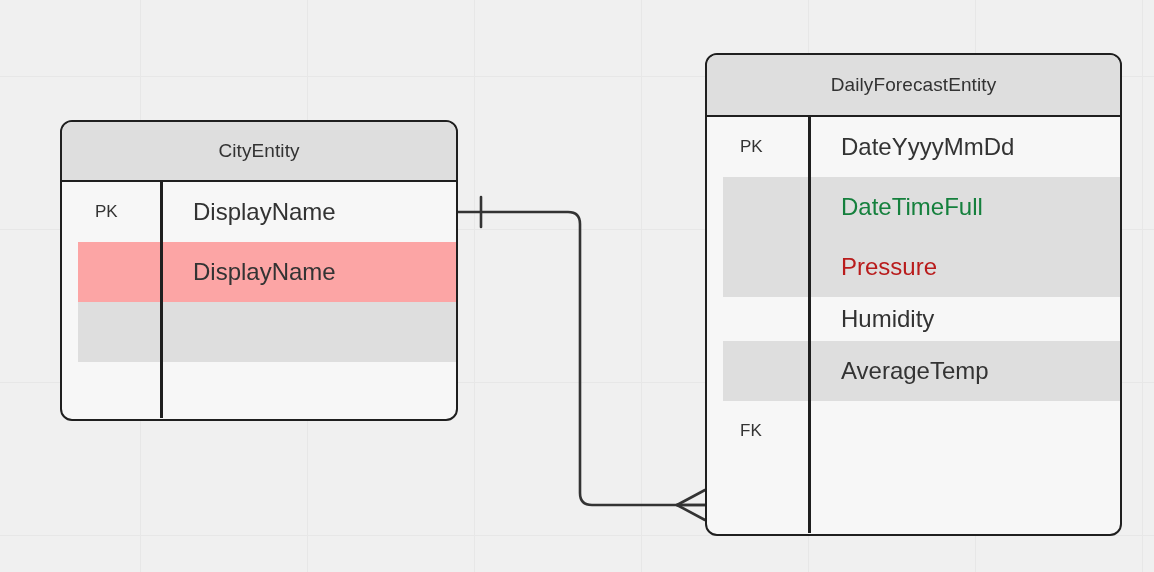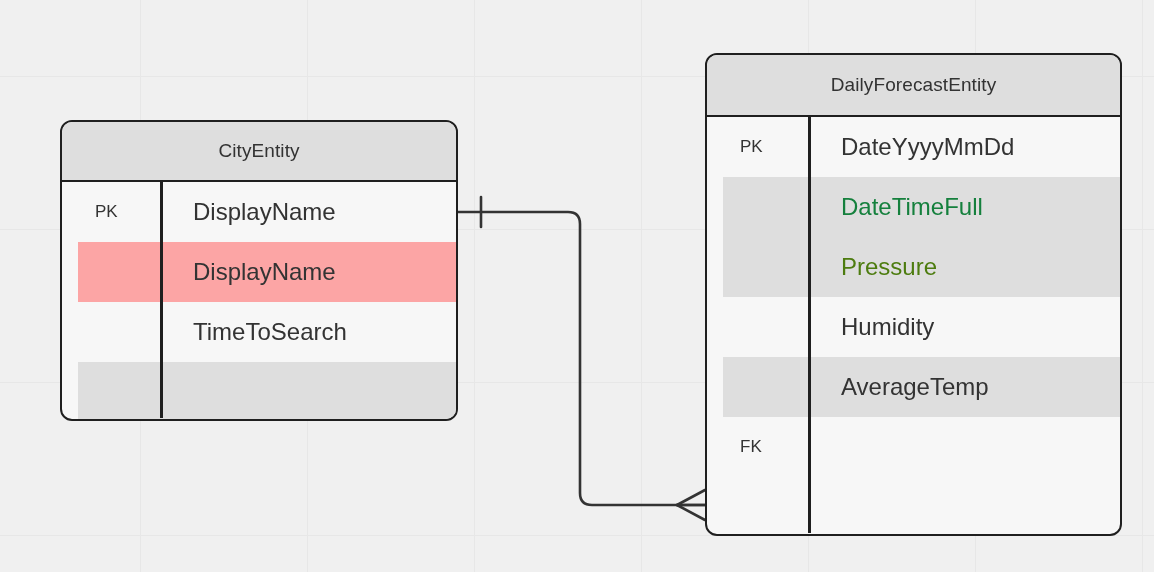--- a/index.html
+++ b/index.html
@@ -109,47 +109,43 @@
         <div class="entity-header" style="height: 60px; background: rgb(222, 222, 222); border-bottom-color: rgb(31, 31, 31); color: rgb(51, 51, 51);">CityEntity</div>
         <div class="entity-body" style="height: 236px;">
           <div class="attr-row odd" style="height: 60px; background: rgb(247, 247, 247);">
             <div class="attr-key" style="width: 98px; color: rgb(51, 51, 51);">PK</div>
             <div class="attr-name" style="color: rgb(51, 51, 51);">DisplayName</div>
           </div>
           <div class="attr-row even" style="height: 60px; background: #fca5a5;">
             <div class="attr-key" style="width: 98px; color: rgb(51, 51, 51);"></div>
             <div class="attr-name" style="color: rgb(51, 51, 51);">DisplayName</div>
           </div>
-          <div class="attr-row odd" style="height: 60px; background: rgb(247, 247, 247);">
-            <div class="attr-key" style="width: 98px; color: rgb(51, 51, 51);"></div>
-            <div class="attr-name" style="color: rgb(51, 51, 51);">TimeToSearch</div>
-          </div>
           <div class="attr-row even" style="height: 60px; background: rgb(222, 222, 222);">
             <div class="attr-key" style="width: 98px; color: rgb(51, 51, 51);"></div>
             <div class="attr-name" style="color: rgb(51, 51, 51);"></div>
           </div>
           <div class="col-divider" style="left: 98px; background: rgb(31, 31, 31);"></div>
         </div>
       </div>
       <div class="entity" style="left: 705px; top: 53px; width: 417px; height: 483px; border-color: rgb(31, 31, 31);">
         <div class="entity-header" style="height: 62px; background: rgb(222, 222, 222); border-bottom-color: rgb(31, 31, 31); color: rgb(51, 51, 51);">DailyForecastEntity</div>
         <div class="entity-body" style="height: 416px;">
           <div class="attr-row odd" style="height: 60px; background: rgb(247, 247, 247);">
             <div class="attr-key" style="width: 101px; color: rgb(51, 51, 51);">PK</div>
             <div class="attr-name" style="color: rgb(51, 51, 51);">DateYyyyMmDd</div>
           </div>
           <div class="attr-row even" style="height: 60px; background: rgb(222, 222, 222);">
             <div class="attr-key" style="width: 101px; color: rgb(51, 51, 51);"></div>
             <div class="attr-name" style="color: #15803d;">DateTimeFull</div>
           </div>
           <div class="attr-row even" style="height: 60px; background: rgb(222, 222, 222);">
             <div class="attr-key" style="width: 101px; color: rgb(51, 51, 51);"></div>
-            <div class="attr-name" style="color: #4d7c0f;">Pressure</div>
+            <div class="attr-name" style="color: #b91c1c;">Pressure</div>
           </div>
-          <div class="attr-row odd" style="height: 60px; background: rgb(247, 247, 247);">
+          <div class="attr-row odd" style="height: 44px; background: rgb(247, 247, 247);">
             <div class="attr-key" style="width: 101px; color: rgb(51, 51, 51);"></div>
             <div class="attr-name" style="color: rgb(51, 51, 51);">Humidity</div>
           </div>
           <div class="attr-row even" style="height: 60px; background: rgb(222, 222, 222);">
             <div class="attr-key" style="width: 101px; color: rgb(51, 51, 51);"></div>
             <div class="attr-name" style="color: rgb(51, 51, 51);">AverageTemp</div>
           </div>
           <div class="attr-row odd" style="height: 60px; background: rgb(247, 247, 247);">
             <div class="attr-key" style="width: 101px; color: rgb(51, 51, 51);">FK</div>
           </div>

